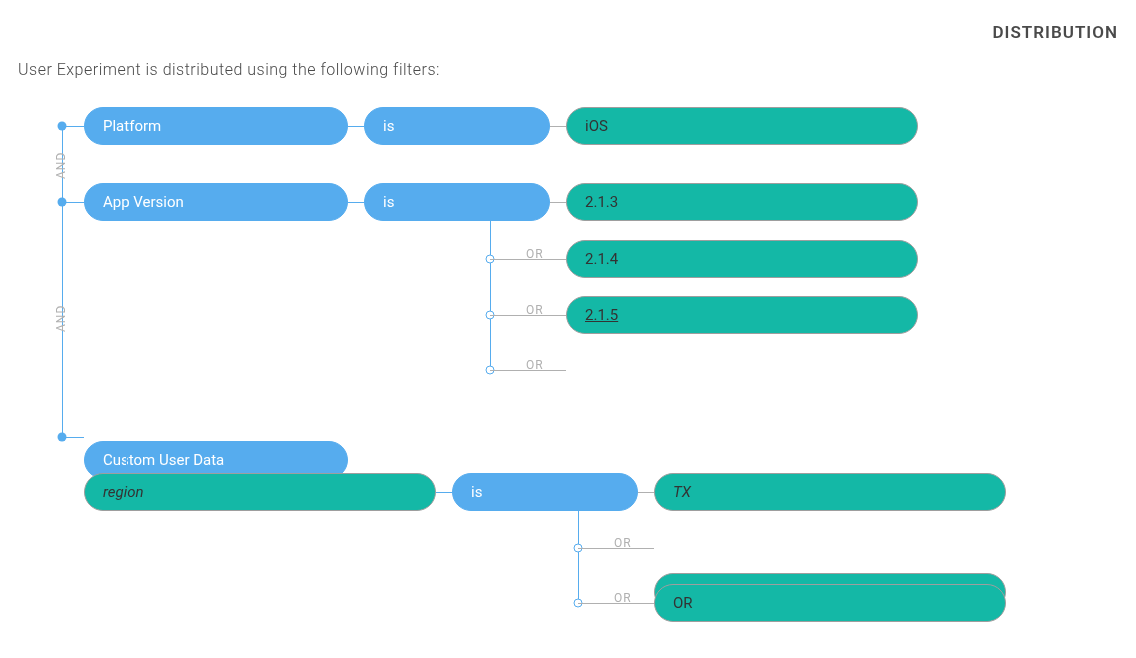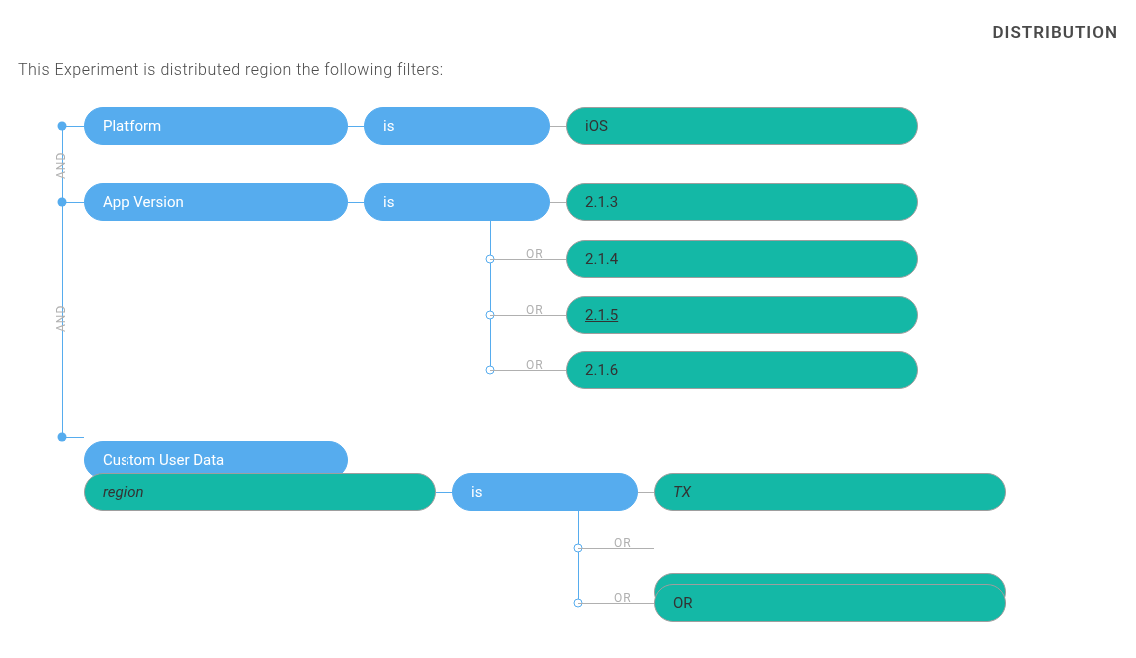--- a/index.html
+++ b/index.html
@@ -93,21 +93,21 @@
     font-size: 12px;
     letter-spacing: 1px;
     color: var(--gray-light);
   }
   .pill-wrap { position: absolute; }
 </style>
 </head>
 <body>
 
 <div class="section-title">DISTRIBUTION</div>
-<div class="subtitle">This Experiment is distributed region the following filters:</div>
+<div class="subtitle">User Experiment is distributed using the following filters:</div>
 
 <div class="canvas">
 
   <div class="vconn blue" style="left:24px; top:19px; height:311px;"></div>
   <div class="dot solid" style="left:24px; top:19px;"></div>
   <div class="dot solid" style="left:24px; top:95px;"></div>
   <div class="dot solid" style="left:24px; top:330px;"></div>
   <div class="label-vert" style="left:16px; top:72px;">AND</div>
   <div class="label-vert" style="left:16px; top:225px;">AND</div>
 
@@ -150,23 +150,20 @@
   <div class="dot ring" style="left:452px; top:208px;"></div>
   <div class="hconn gray" style="left:452px; top:208px; width:76px;"></div>
   <div class="label-small" style="left:488px; top:196px;">OR</div>
   <div class="pill-wrap" style="left:528px; top:189px;">
     <div class="pill white" style="width:352px;text-decoration:underline;">2.1.5</div>
   </div>
 
   <div class="dot ring" style="left:452px; top:263px;"></div>
   <div class="hconn gray" style="left:452px; top:263px; width:76px;"></div>
   <div class="label-small" style="left:488px; top:251px;">OR</div>
-  <div class="pill-wrap" style="left:528px; top:244px;">
-    <div class="pill white" style="width:352px;">2.1.6</div>
-  </div>
 
   <div class="hconn blue" style="left:24px; top:330px; width:22px;"></div>
   <div class="pill-wrap" style="left:46px; top:302px;margin-top:32px;">
     <div class="pill blue" style="width:264px;">Custom User Data</div>
   </div>
 
   <div class="vconn blue" style="left:88px; top:349px; height:36px;"></div>
   <div class="hconn blue" style="left:46px; top:385px; width:42px; border-top-width:0;"></div>
 
   <div class="pill-wrap" style="left:46px; top:366px;">

